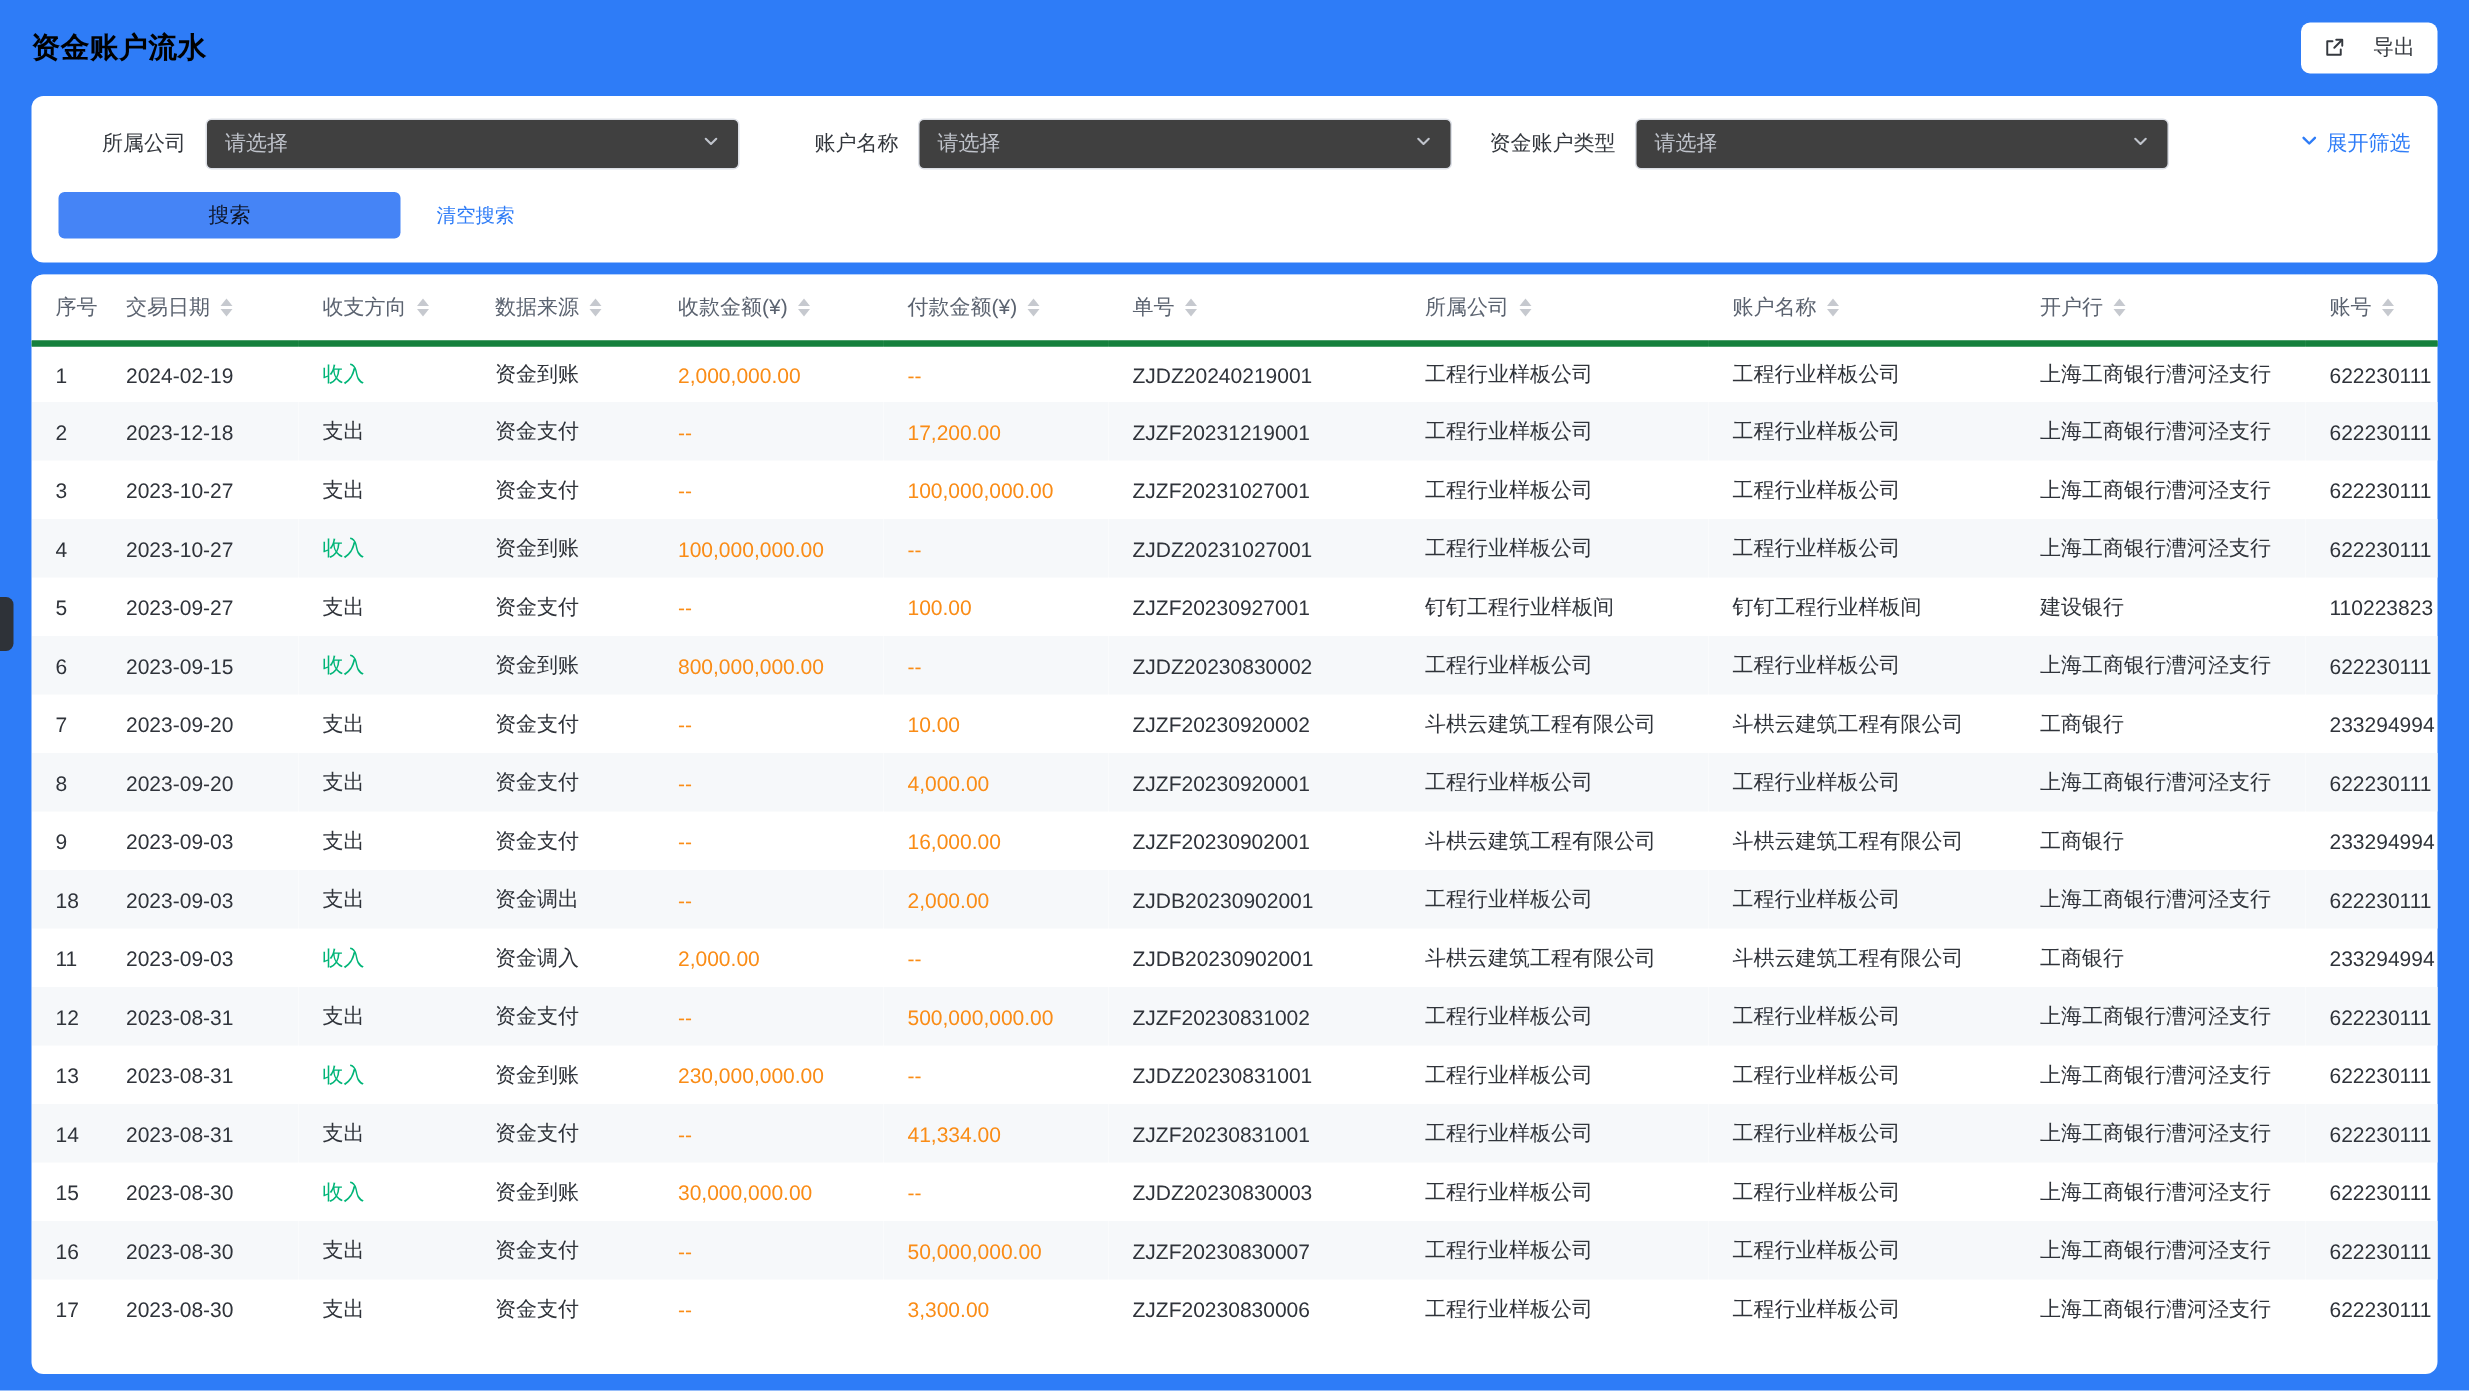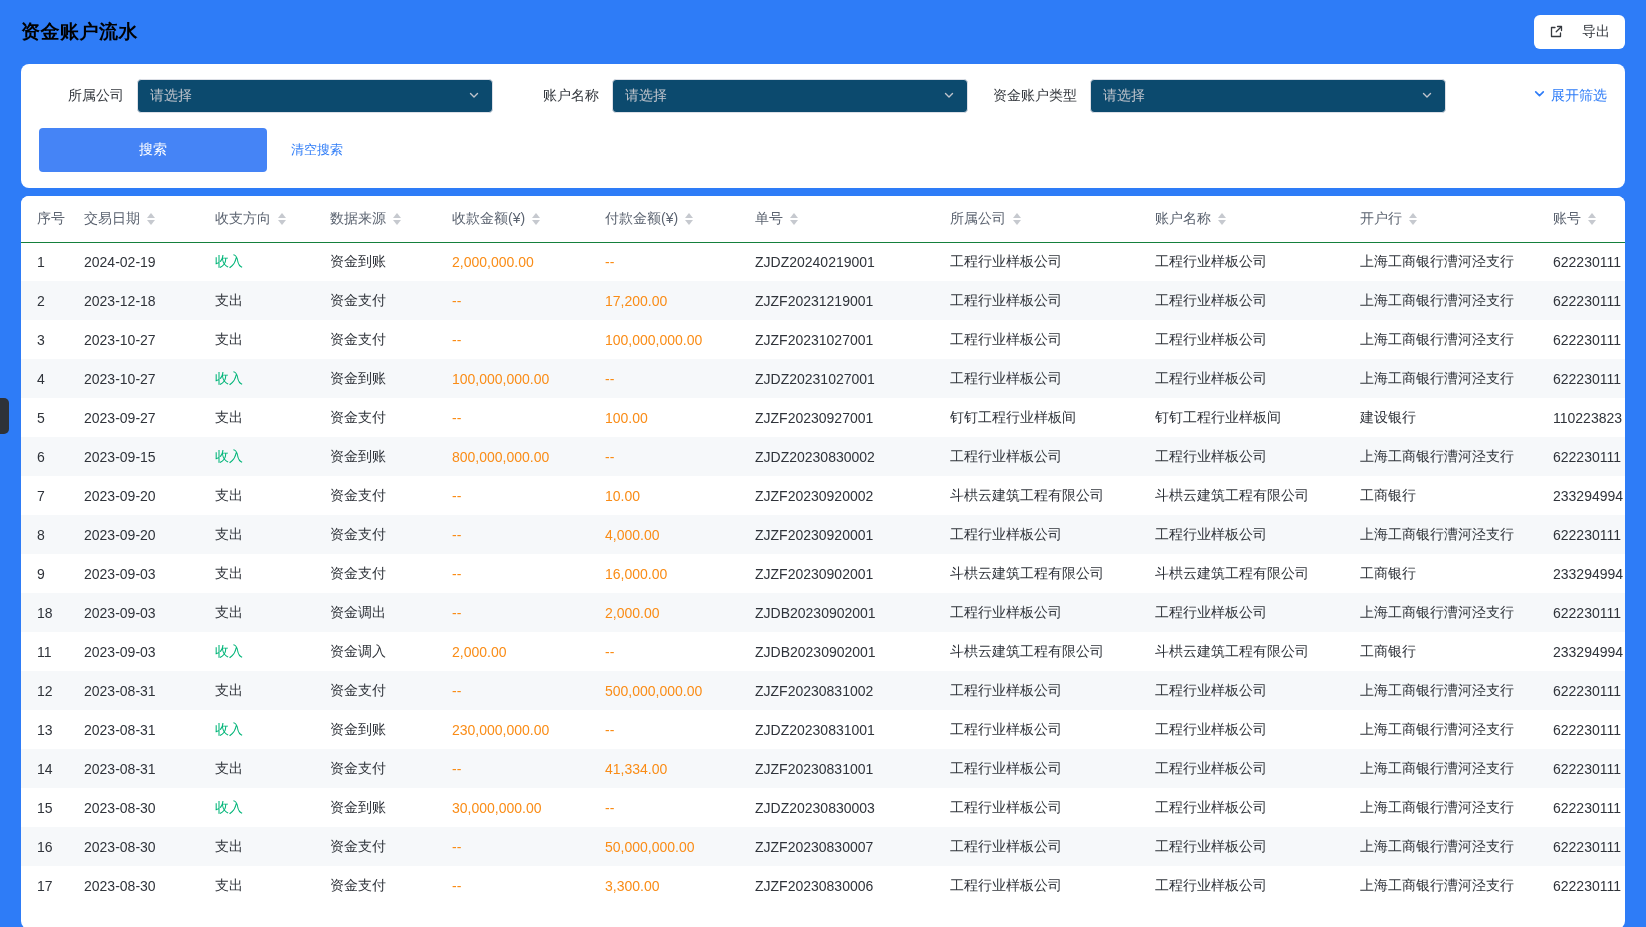--- a/index.html
+++ b/index.html
@@ -32,45 +32,45 @@
   }
   .filter-row { display:flex; align-items:center; }
   .filter-group { display:flex; align-items:center; }
   .fg-1 { margin-left:29px; }
   .fg-2 { margin-left:50px; }
   .fg-3 { margin-left:25px; }
   .filter-label { font-size:14px; color:#33373d; margin-right:13px; white-space:nowrap; }
   .select {
     width:356px; height:34px; border:1px solid #dcdfe6; border-radius:4px;
     display:flex; align-items:center; justify-content:space-between;
-    padding:0 12px; cursor:pointer; background:#0c4a6e;
+    padding:0 12px; cursor:pointer; background:#404040;
   }
   .select .placeholder { color:#c0c4cc; font-size:14px; }
   .expand-link {
     margin-left:auto; display:flex; align-items:flex-start; gap:5px;
     color:#2E7CF7; font-size:14px; cursor:pointer; white-space:nowrap;
   }
   .actions-row { display:flex; align-items:center; margin-top:15px; }
   .search-btn {
-    width:228px; height:44px; background:#4584F6; color:#ffffff;
+    width:228px; height:31px; background:#4584F6; color:#0f172a;
     border:none; border-radius:4px; font-size:14px; cursor:pointer;
     font-family:inherit;
   }
   .clear-link { margin-left:24px; color:#2E7CF7; font-size:13px; cursor:pointer; text-decoration:none; }
 
   
   .table-card {
     margin:8px 21px 0; background:#ffffff; border-radius:8px;
     height:733px; overflow:hidden;
   }
   table { width:1680px; border-collapse:collapse; table-layout:fixed; }
   th {
     height:46px; text-align:left; font-size:14px; font-weight:500;
     color:#5b6370; padding:0 8px 0 16px; white-space:nowrap;
-    border-bottom:1px solid #15803d; background:#ffffff;
+    border-bottom:4px solid #15803d; background:#ffffff;
   }
   .th-label { vertical-align:middle; }
   .sorter {
     display:inline-flex; flex-direction:column; align-items:center;
     margin-left:7px; vertical-align:middle; cursor:pointer;
   }
   .caret { width:0; height:0; border-left:4px solid transparent; border-right:4px solid transparent; }
   .caret.up { border-bottom:5px solid #c6c9cf; margin-bottom:2px; }
   .caret.down { border-top:5px solid #c6c9cf; }
   td {

